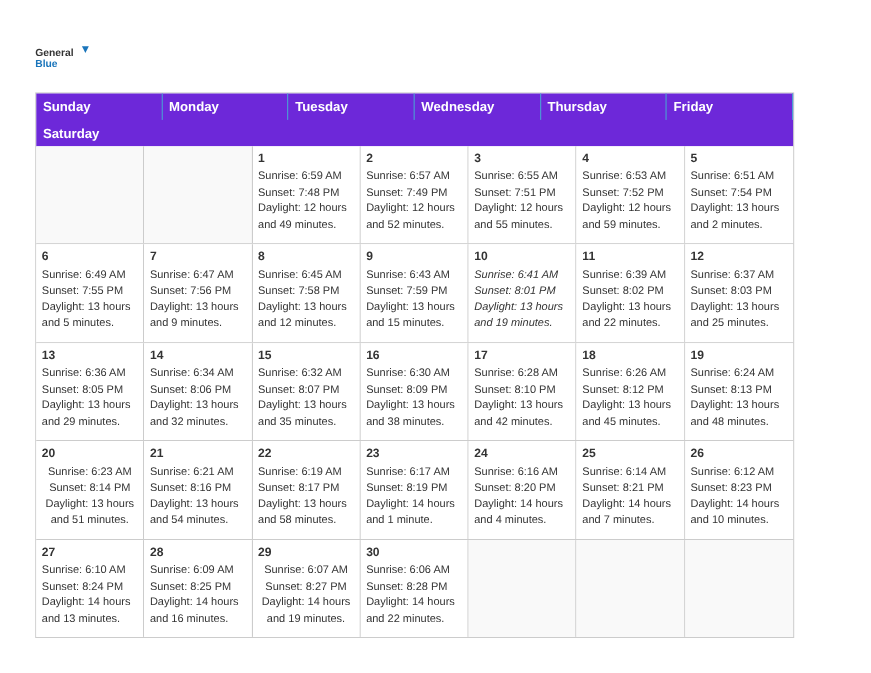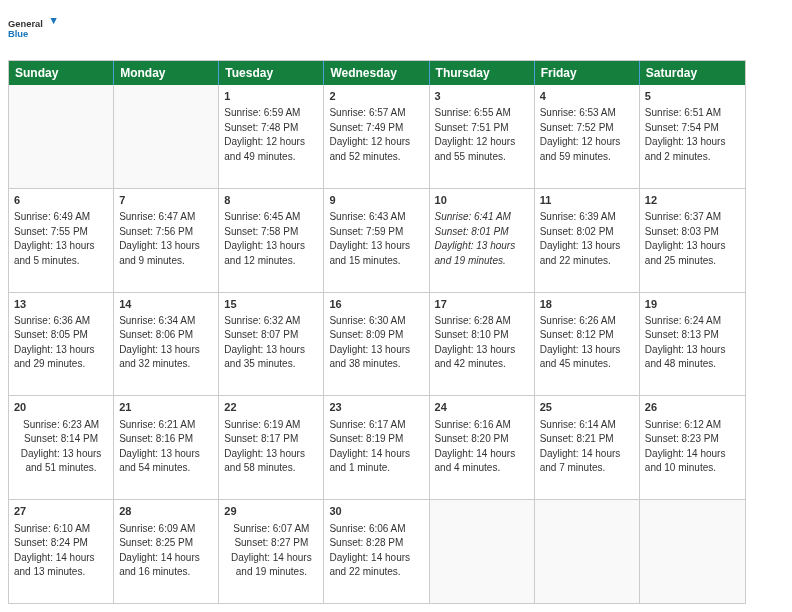--- a/index.html
+++ b/index.html
@@ -6,21 +6,21 @@
     body {
       width: 792px;
       height: 612px;
       font-family: Arial, sans-serif;
       background: #fff;
       overflow: hidden;
     }
     .page {
       width: 754px;
       height: 612px;
-      padding: 8px;
+      padding: 32px;
       display: flex;
       flex-direction: column;
     }
     .header {
       display: flex;
       justify-content: space-between;
       align-items: flex-start;
       margin-bottom: 12px;
     }
     .logo {
@@ -41,22 +41,22 @@
       color: #333;
     }
     .calendar {
       flex: 1;
       display: flex;
       flex-direction: column;
       border: 1px solid #ccc;
     }
     .cal-header {
       display: grid;
-      grid-template-columns: repeat(7, 1fr);
-      background: #15803d;
+      grid-template-columns: repeat(6, 1fr);
+      background: #6d28d9;
     }
     .cal-header-cell {
       color: #fff;
       font-weight: bold;
       font-size: 12px;
       padding: 5px 6px;
       text-align: left;
       border-right: 1px solid #4a9fd4;
     }
     .cal-header-cell:last-child { border-right: none; }

